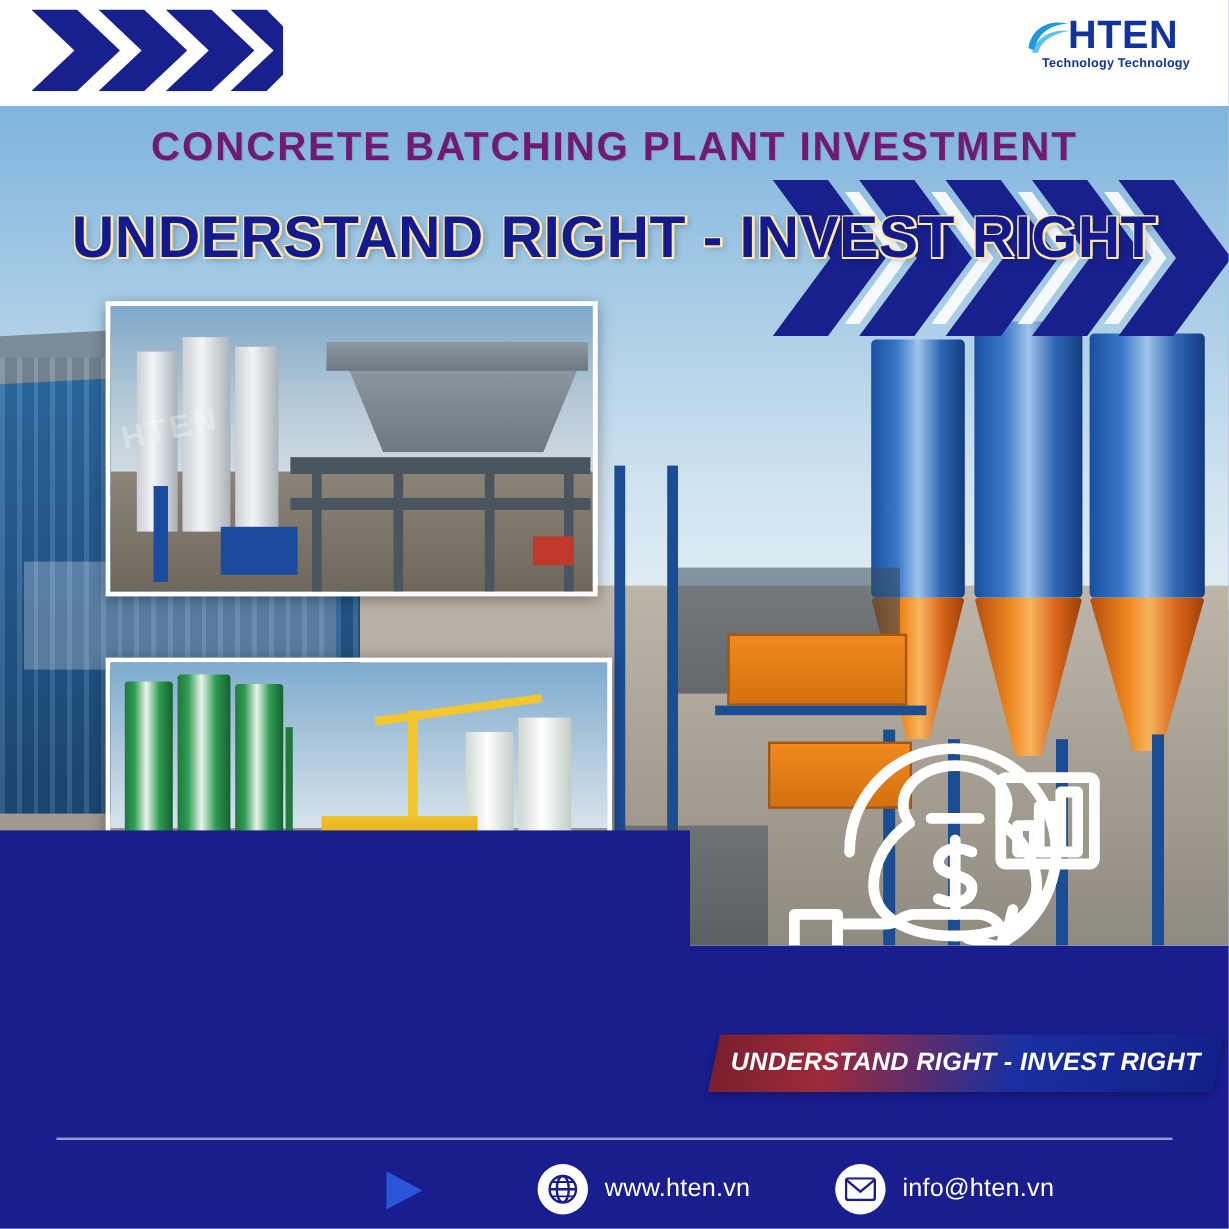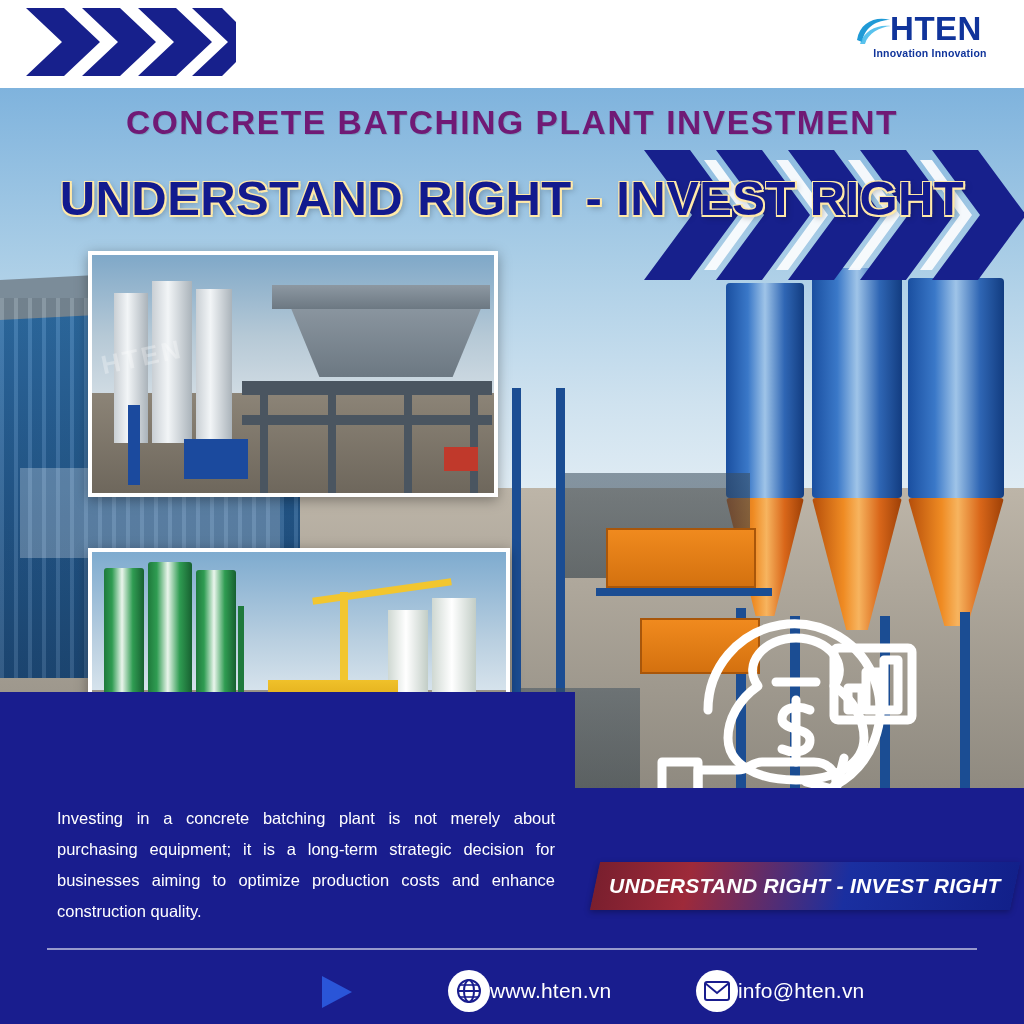--- a/index.html
+++ b/index.html
@@ -270,21 +270,21 @@
   .play-tri {
     position: absolute;
     left: 322px; top: 18px;
     width: 0; height: 0;
     border-top: 16px solid transparent;
     border-bottom: 16px solid transparent;
     border-left: 30px solid #2a55d8;
   }
   .contact-item {
     position: absolute;
-    display: flex; align-items: center;  text-align: right;
+    display: flex; align-items: center; gap: 14px; text-align: right;
   }
   .ci-web { left: 448px; top: 12px; }
   .ci-mail { left: 696px; top: 12px; }
   .circle-icon {
     width: 42px; height: 42px; border-radius: 50%;
     background: #ffffff;
     display: flex; align-items: center; justify-content: center;
   }
   .contact-text {
     color: #ffffff; font-size: 21px; letter-spacing: 0.2px;
@@ -358,21 +358,21 @@
     </div>
 
     <div class="logo-wrap">
       <div class="logo-swoosh">
         <svg width="40" height="32" viewBox="0 0 40 32">
           <path d="M3 26 C6 8, 22 2, 36 6 C24 6, 11 12, 8 28 Z" fill="#1f9ad6"></path>
           <path d="M6 30 C10 16, 24 10, 37 12 C26 13, 14 19, 11 30 Z" fill="#2fb3e8" opacity="0.8"></path>
         </svg>
       </div>
       <div class="logo-text">HTEN</div>
-      <div class="logo-sub">Innovation Innovation</div>
+      <div class="logo-sub">Technology Technology</div>
     </div>
   </div>
 
   <div class="title-1">CONCRETE BATCHING PLANT INVESTMENT</div>
   <div class="title-2">UNDERSTAND RIGHT - INVEST RIGHT</div>
 
   <div class="photo-card photo-1">
     <div class="p1-sky"></div>
     <div class="p1-ground"></div>
     <div class="p1-silo" style="left:22px; top:38px; width:34px; height:150px;"></div>
@@ -426,21 +426,20 @@
 
         <rect x="186" y="58" width="78" height="72" rx="4"></rect>
         <rect x="200" y="98" width="14" height="22"></rect>
         <rect x="218" y="82" width="14" height="38"></rect>
         <rect x="236" y="70" width="14" height="50"></rect>
       </g>
     </svg>
   </div>
 
   <div class="bottom-panel">
-    <div class="desc-text">Investing in a concrete batching plant is not merely about purchasing equipment; it is a long-term strategic decision for businesses aiming to optimize production costs and enhance construction quality.</div>
 
     <div class="banner-ribbon">
       <span>UNDERSTAND RIGHT - INVEST RIGHT</span>
     </div>
 
     <div class="divider-line"></div>
 
     <div class="contact-row">
       <div class="play-tri"></div>
 

